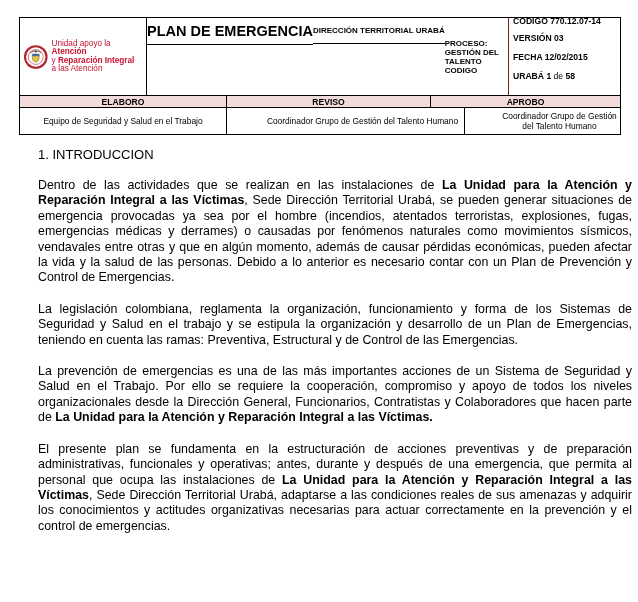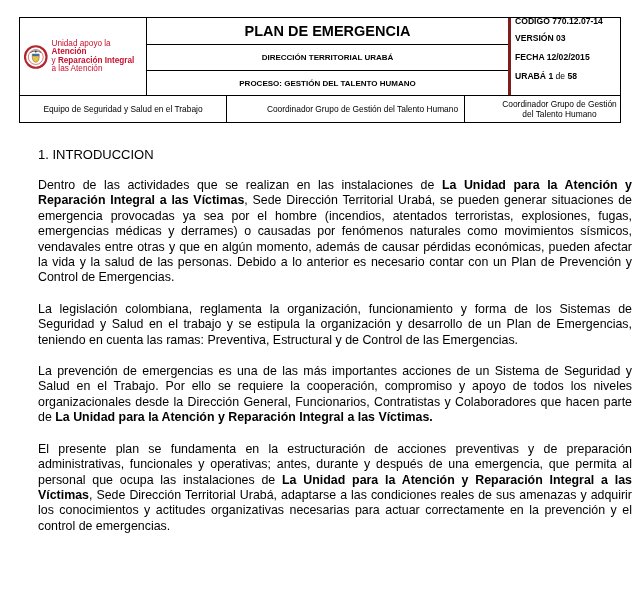--- a/index.html
+++ b/index.html
@@ -1,20 +1,20 @@
 <!DOCTYPE html>
 <html><head>
 <meta charset="utf-8">
 <style>
   html, body { margin: 0; padding: 0; background: #ffffff; }
   body { width: 638px; height: 602px; position: relative; overflow: hidden; font-family: "Liberation Sans", sans-serif; color: #000; }
   .hdr { position: absolute; left: 19px; top: 17px; width: 602px; border: 1px solid #000; box-sizing: border-box; }
   .hdr-top { display: flex; height: 77px; border-bottom: 1px solid #000; }
   .logo-cell { width: 127px; border-right: 1px solid #000; display: flex; align-items: center; padding-left: 4px; box-sizing: border-box; }
-  .center-cell { width: 361px; border-right: 3px solid #7f1d1d; display: flex; flex-direction: column; }
+  .center-cell { width: 361px; border-right: 1px solid #7f1d1d; display: flex; flex-direction: row; }
   .center-cell > div { display: flex; align-items: center; justify-content: center; font-weight: bold; }
   .c1 { height: 26px; border-bottom: 1px solid #000; font-size: 14.5px; }
   .c2 { height: 25px; border-bottom: 1px solid #000; font-size: 8px; }
   .c3 { flex: 1; font-size: 8px; }
   .right-cell { flex: 1; display: flex; flex-direction: column; padding-left: 4px; font-size: 8.6px; font-weight: bold; text-align: right; }
   .right-cell div { height: 19px; display: flex; align-items: center; }
   .right-cell .r1 { height: 12px; align-items: flex-start; margin-top: -2px; }
   .right-cell .small { font-weight: normal; }
   .row-head { display: flex; height: 11px; background: #f2dcdb; border-bottom: 1px solid #000; font-size: 8.6px; font-weight: bold; }
   .row-data { display: flex; height: 26px; font-size: 8.4px; gap: 34px; }
@@ -45,31 +45,36 @@
       </svg>
       <div class="logo-text">
         <div><span class="thin">Unidad apoyo la </span><b>Atención</b></div>
         <div><span class="thin">y </span><b>Reparación Integral</b></div>
         <div class="thin">a las Atención</div>
       </div>
     </div>
     <div class="center-cell">
       <div class="c1">PLAN DE EMERGENCIA</div>
       <div class="c2">DIRECCIÓN TERRITORIAL URABÁ</div>
-      <div class="c3">PROCESO: GESTIÓN DEL TALENTO HUMANO</div>
+      <div class="c3">PROCESO: GESTIÓN DEL TALENTO CODIGO</div>
     </div>
     <div class="right-cell">
       <div class="r1">CODIGO 770.12.07-14</div>
       <div>VERSIÓN 03</div>
       <div>FECHA 12/02/2015</div>
       <div>
         <span>URABÁ</span>&nbsp;
         <span>1</span>&nbsp;<span class="small">de</span>&nbsp;<span>58</span>
       </div>
     </div>
+  </div>
+  <div class="row-head">
+    <div class="col1">ELABORO</div>
+    <div class="col2">REVISO</div>
+    <div class="col3">APROBO</div>
   </div>
   <div class="row-data">
     <div class="col1">Equipo de Seguridad y Salud en el Trabajo</div>
     <div class="col2">Coordinador Grupo de Gestión del Talento Humano</div>
     <div class="col3">Coordinador Grupo de Gestión del Talento Humano</div>
   </div>
 </div>
 
 <div class="content">
   <div class="section-title">1.  INTRODUCCION</div>

